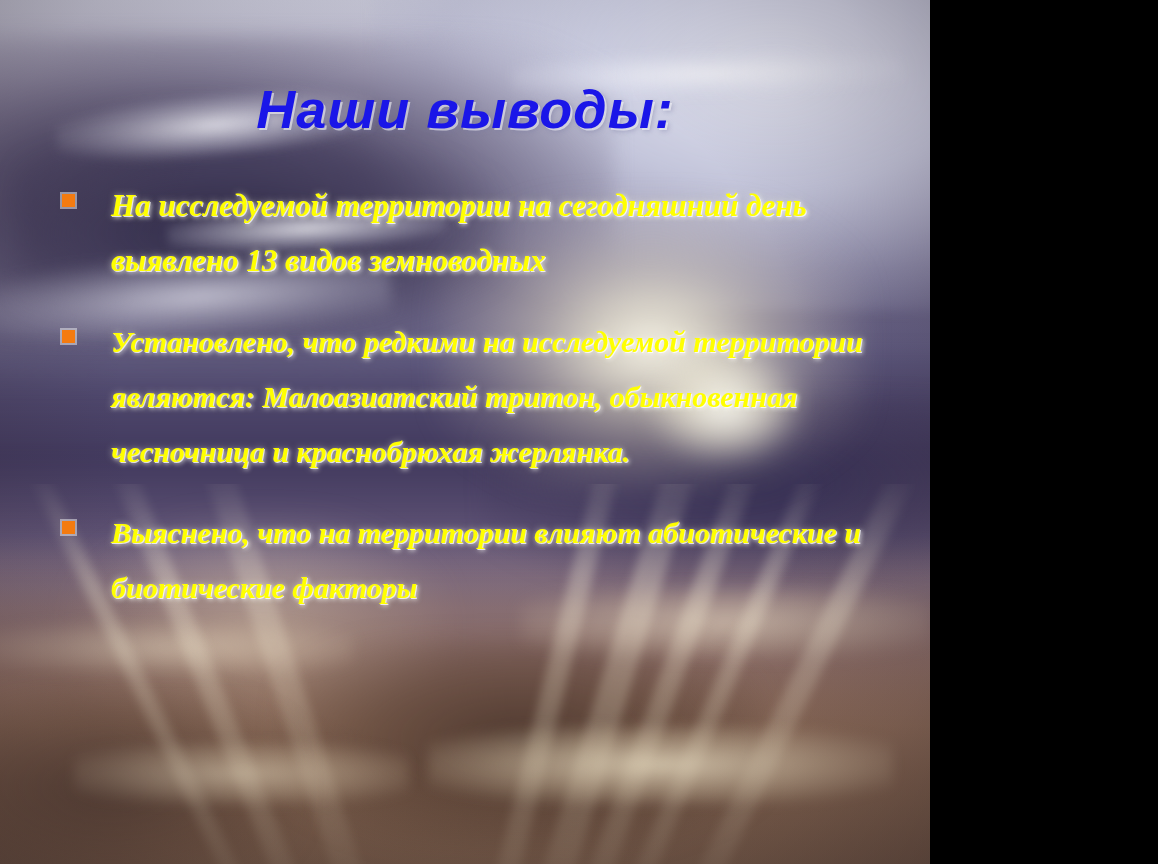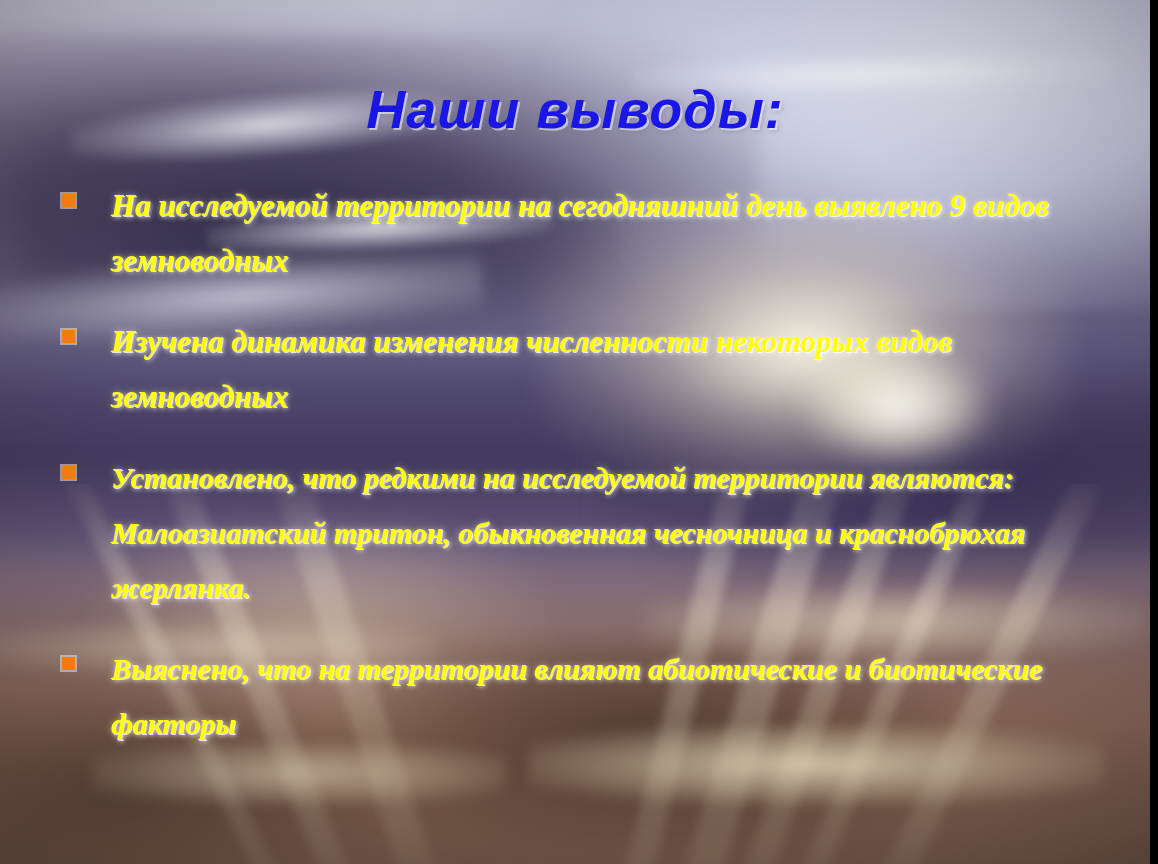--- a/index.html
+++ b/index.html
@@ -2,21 +2,21 @@
 <html><head>
 <meta charset="utf-8">
 <style>
   html, body {
     margin: 0;
     padding: 0;
     background: #000;
   }
   .slide {
     position: relative;
-    width: 1150px;
+    width: 930px;
     height: 864px;
     overflow: hidden;
     font-family: "Liberation Serif", serif;
     background: #8a86a0;
   }
 
   
   .sky {
     position: absolute;
     inset: 0;
@@ -396,27 +396,23 @@
   </div>
 
   <div class="content">
 
     <div class="slide-title">Наши выводы:</div>
 
     <div class="bullets">
 
       <div class="bullet-row b1">
         <span class="bullet-marker"></span>
-        <span class="bullet-text">На исследуемой территории на сегодняшний день выявлено 9 видов земноводных</span>
+        <span class="bullet-text">На исследуемой территории на сегодняшний день выявлено 13 видов земноводных</span>
       </div>
 
-      <div class="bullet-row b2">
-        <span class="bullet-marker"></span>
-        <span class="bullet-text">Изучена динамика изменения численности некоторых видов земноводных</span>
-      </div>
 
       <div class="bullet-row b3">
         <span class="bullet-marker"></span>
         <span class="bullet-text">Установлено, что редкими на исследуемой территории являются: Малоазиатский тритон, обыкновенная чесночница и краснобрюхая жерлянка.</span>
       </div>
 
       <div class="bullet-row b4">
         <span class="bullet-marker"></span>
         <span class="bullet-text">Выяснено, что на территории влияют абиотические и биотические факторы</span>
       </div>

